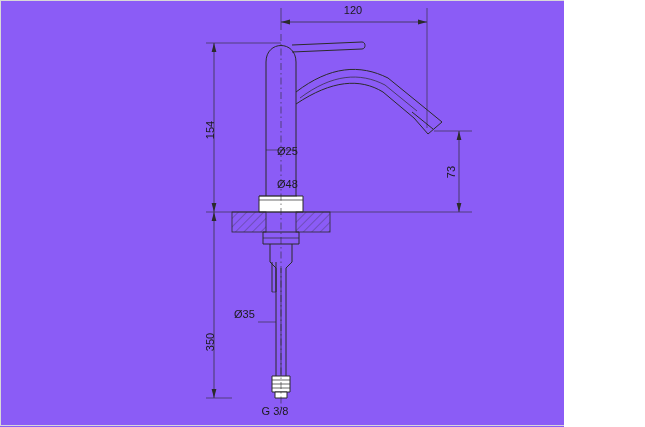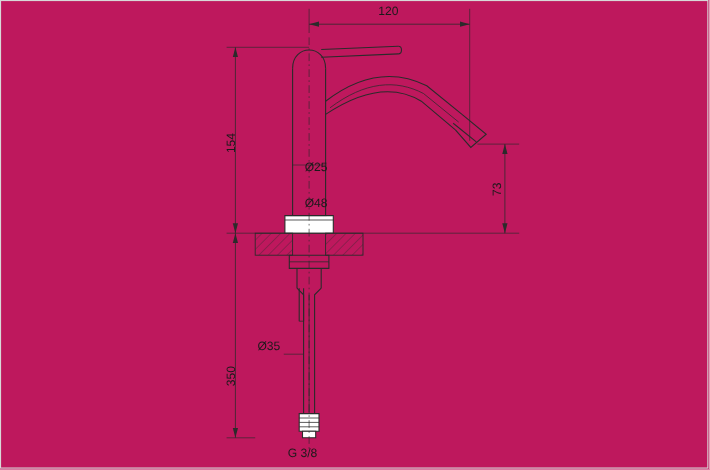--- a/index.html
+++ b/index.html
@@ -5,23 +5,23 @@
   html, body {
     margin: 0;
     padding: 0;
     background: #ffffff;
   }
   body {
     font-family: "Liberation Sans", sans-serif;
   }
   #page {
     position: relative;
-    width: 645px;
+    width: 564px;
     height: 427px;
-    background: #be185d;
+    background: #8b5cf6;
     overflow: hidden;
   }
   #page .border-frame {
     position: absolute;
     left: 0; top: 0;
     width: 644px;
     height: 426px;
     border: 1px solid #d8d8d8;
     box-sizing: border-box;
     pointer-events: none;

